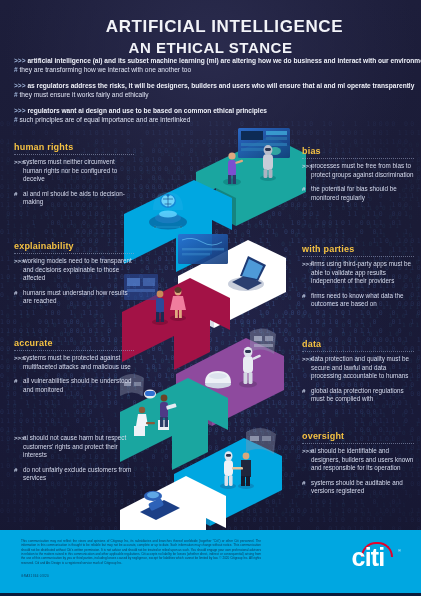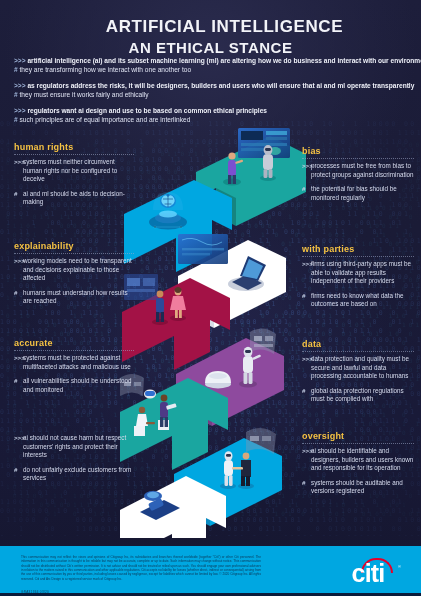--- a/index.html
+++ b/index.html
@@ -63,21 +63,21 @@
     width:9px;flex:0 0 9px;
   }
   .b-text{color:#d7dcee;font-size:6.3px;line-height:8.6px;}
 
   
   .chain{position:absolute;left:120px;top:126px;width:190px;height:410px;}
   .chain svg{display:block;}
 
   
   .footer{
-    position:absolute;left:0;right:0;bottom:0;height:50px;background:#00a7e1;
+    position:absolute;left:0;right:0;bottom:0;height:66px;background:#00a7e1;
   }
   .footer-rule{position:absolute;left:0;right:0;bottom:0;height:3px;background:#0b1b3a;}
   .disclaimer{
     position:absolute;left:21px;top:9px;width:240px;
     color:#0e2f4d;font-size:3.1px;line-height:4.35px;text-align:justify;
     opacity:.92;
   }
   .doc-code{
     position:absolute;left:21px;top:44px;
     color:#0e2f4d;font-size:3.1px;letter-spacing:.3px;opacity:.92;

